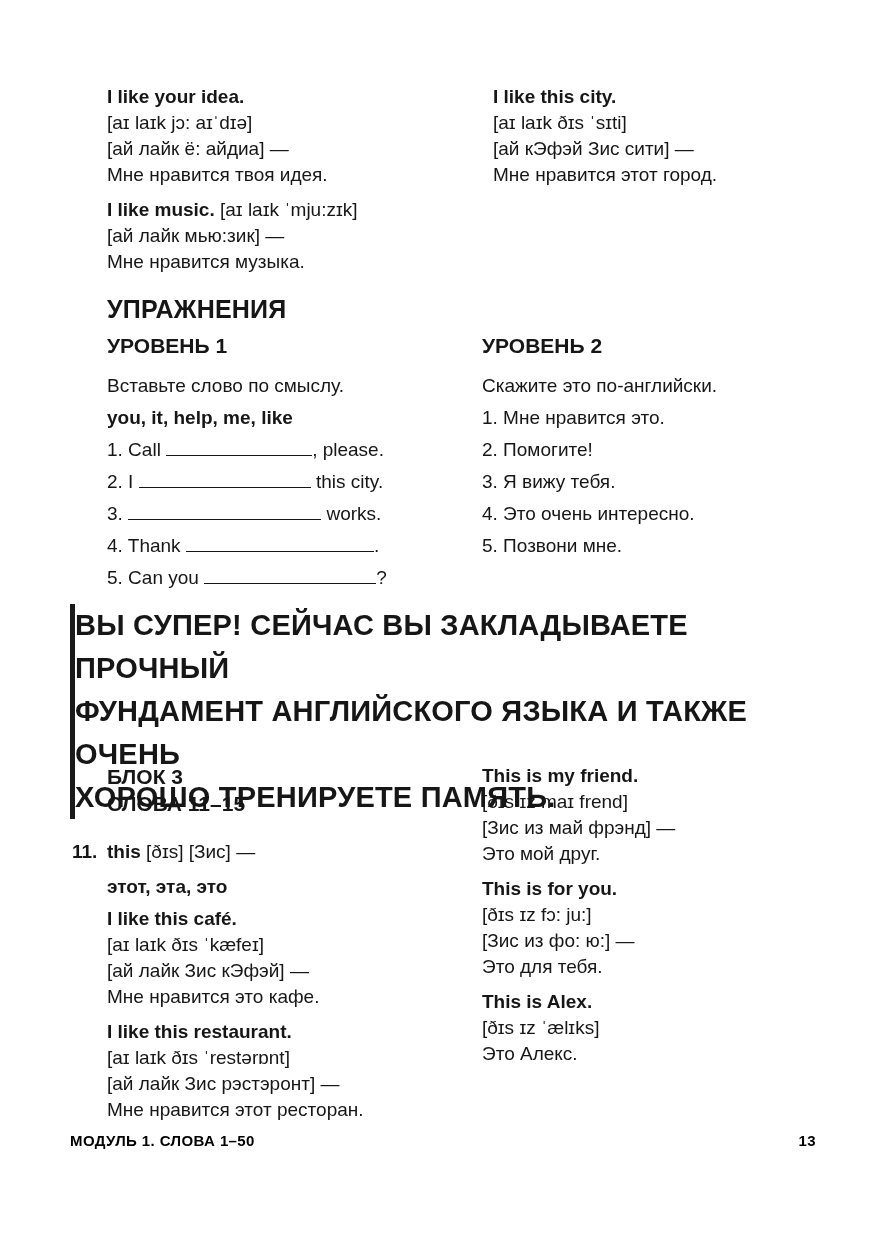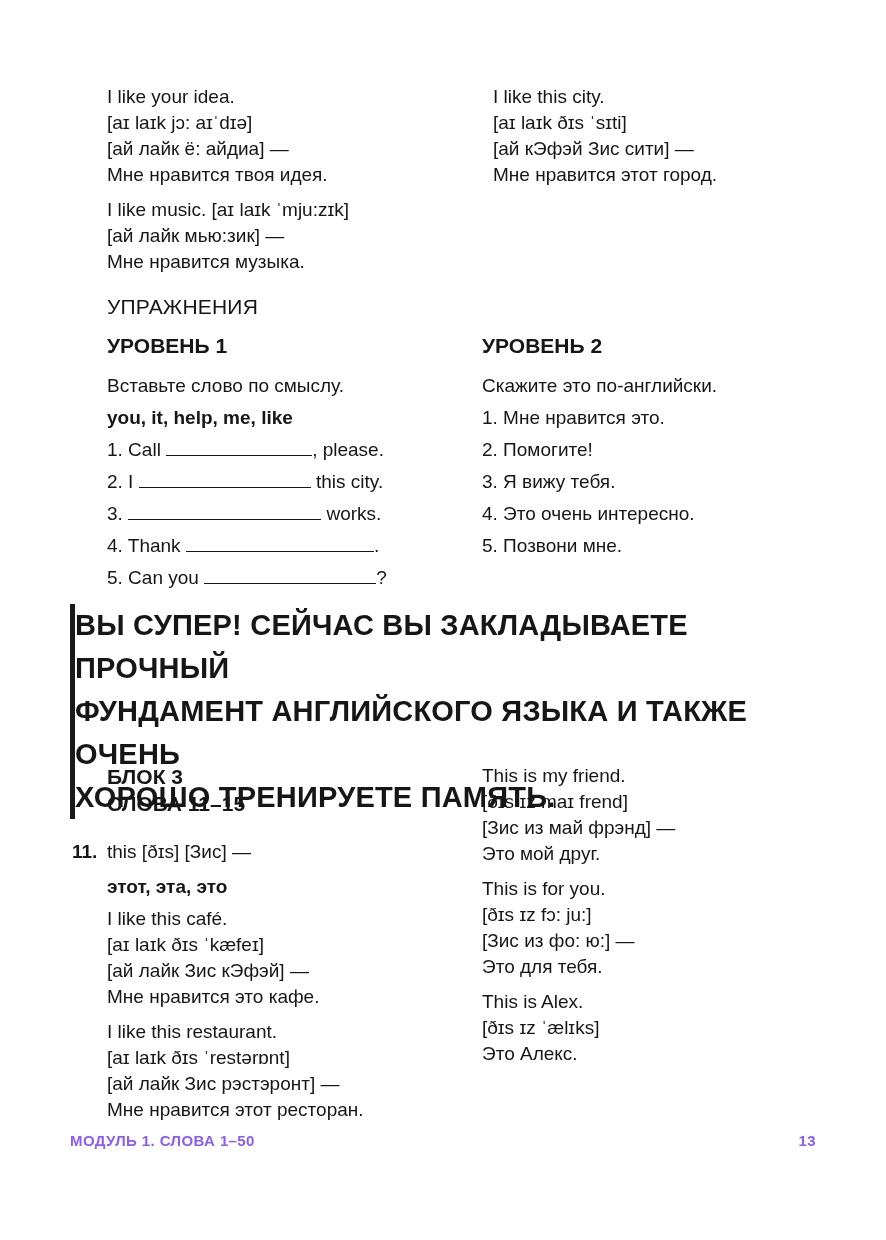--- a/index.html
+++ b/index.html
@@ -11,25 +11,25 @@
     margin: 0 auto;
     background: #ffffff;
     font-family: "Liberation Sans", sans-serif;
     color: #161616;
     overflow: hidden;
   }
   .abs { position: absolute; }
   .body-text { font-size: 19px; line-height: 26px; }
   .entry { margin-bottom: 9px; }
   .line { white-space: nowrap; }
-  b, strong { font-weight: normal; }
+  b, strong { font-weight: bold; }
 
   .section-heading {
-    font-size: 21px;
-    font-weight: normal;
+    font-size: 25px;
+    font-weight: bold;
     letter-spacing: 0.2px;
   }
   .level-title {
     font-size: 21px;
     font-weight: bold;
     margin-bottom: 12px;
   }
   .ex-line { font-size: 19px; line-height: 32px; white-space: nowrap; }
   .word-bank { font-weight: bold; }
 
@@ -76,21 +76,21 @@
   .footer {
     position: absolute;
     left: 70px;
     right: 70px;
     top: 1132px;
     display: flex;
     justify-content: space-between;
     font-size: 15px;
     font-weight: bold;
     letter-spacing: 0.4px;
-    color: #8b5cf6;
+    color: #000000;
   }
 </style>
 </head>
 <body>
 
 <div class="page">
 
   <div class="abs body-text" style="left:107px; top:84px; width:372px;">
     <div class="entry">
       <div class="line"><b>I like your idea.</b></div>

